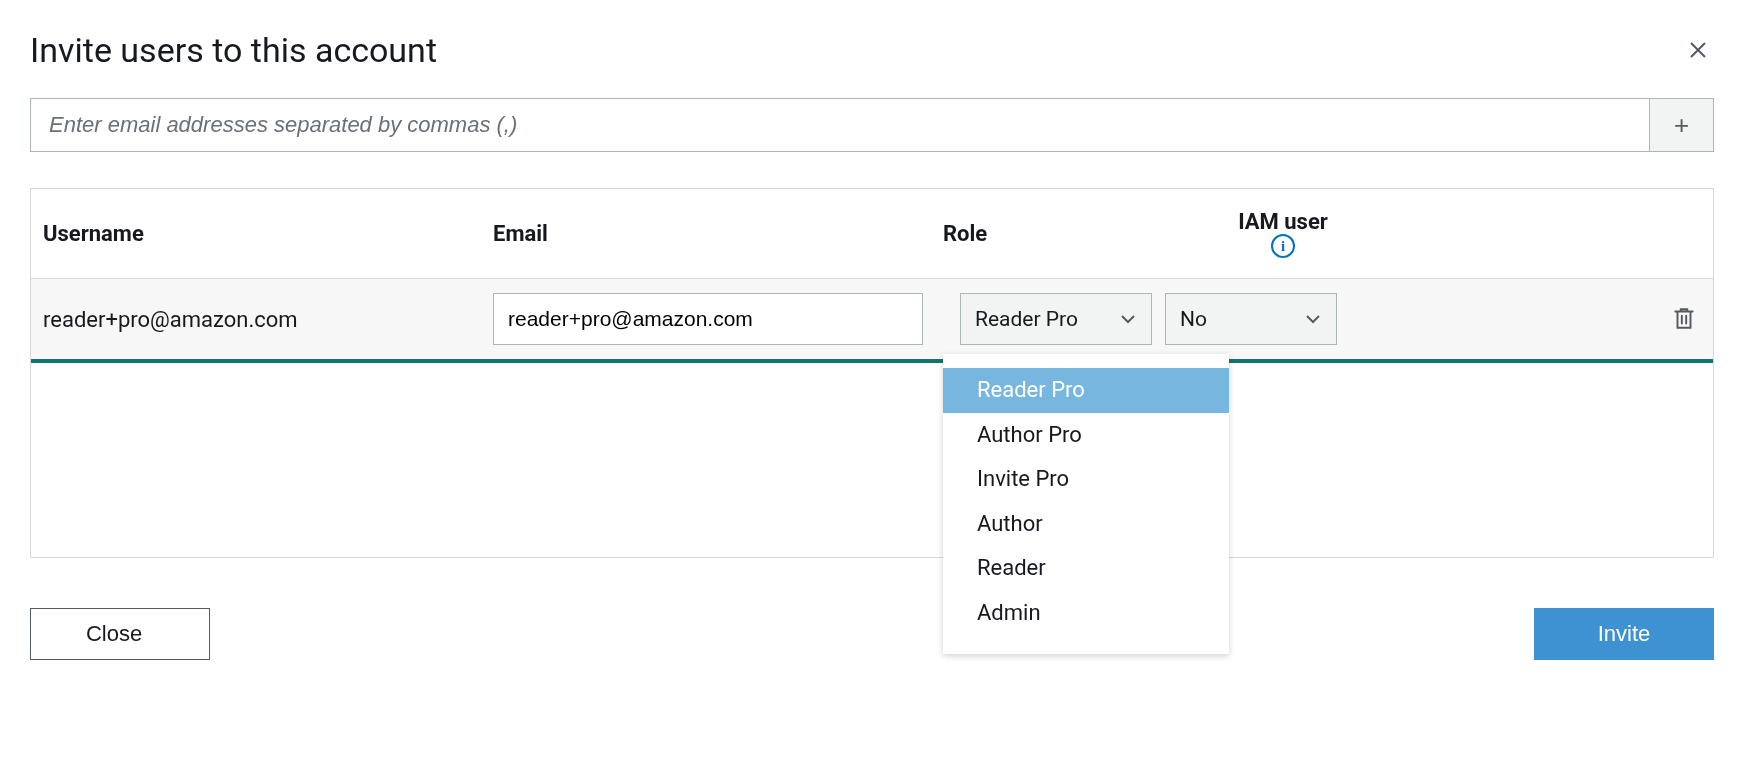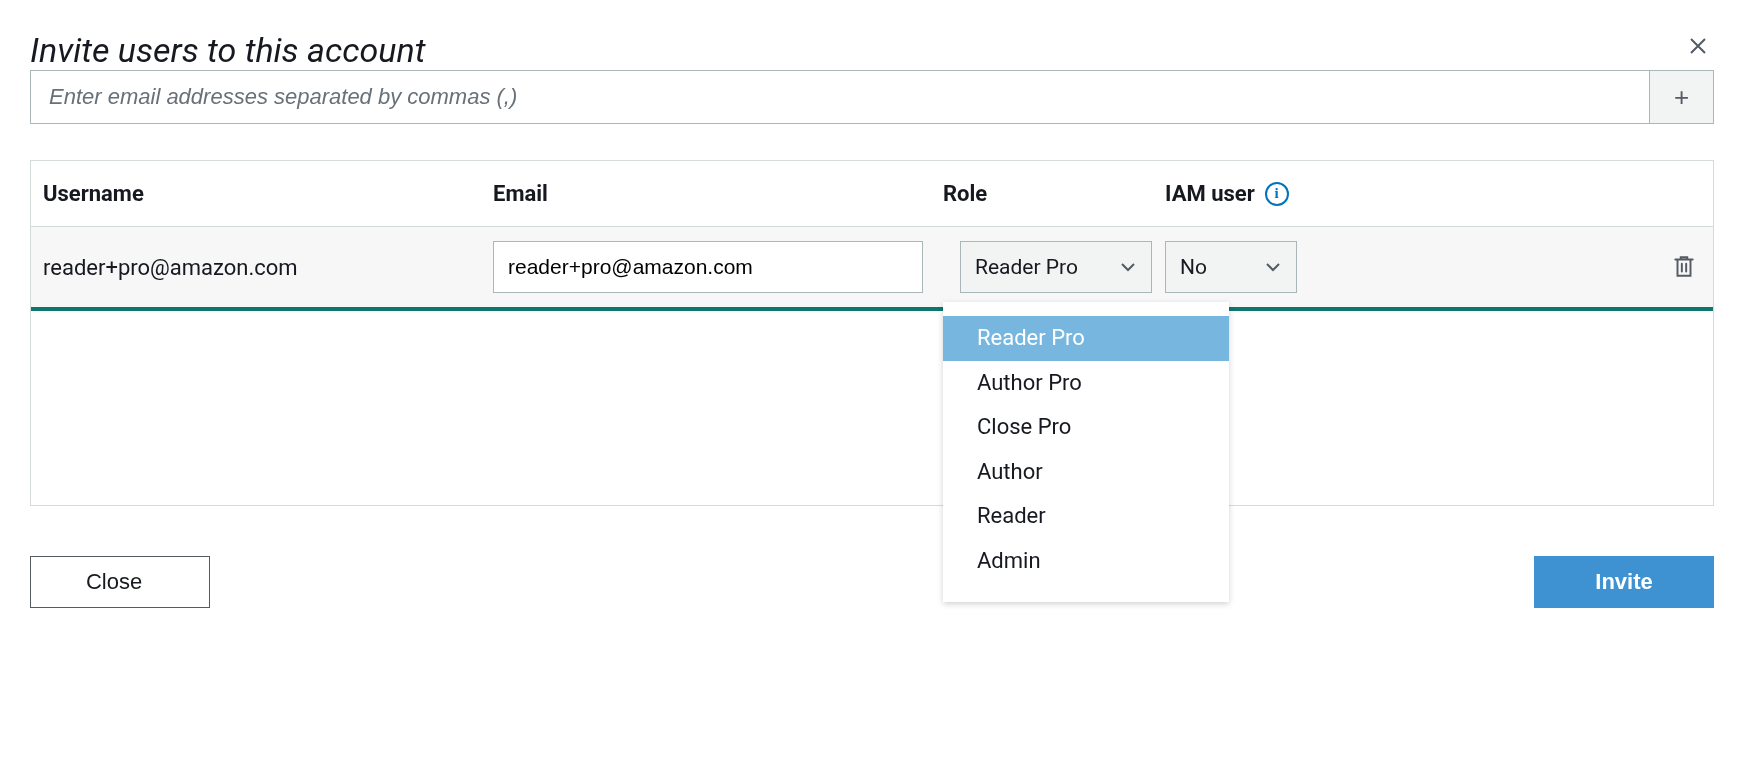--- a/index.html
+++ b/index.html
@@ -10,22 +10,22 @@
   body {
     font-family: -apple-system, BlinkMacSystemFont, "Segoe UI", Roboto, "Helvetica Neue", Arial, sans-serif;
     background: #ffffff;
     color: #16191f;
     padding: 30px;
     width: 1744px;
   }
   .header-row {
     display: flex;
     justify-content: space-between;
-    align-items: flex-start;
-    font-style: italic;
+    align-items: flex-end;
+    margin-bottom: 28px;
   }
   .dialog-title {
     font-size: 34px;
     font-weight: 400;
     color: #16191f;
   }
   .close-x {
     font-size: 22px;
     color: #545b64;
     cursor: pointer;
@@ -74,21 +74,21 @@
     align-items: center;
     padding: 20px 10px 20px 10px;
     border-bottom: 1px solid #d5dbdb;
     font-size: 22px;
     font-weight: 700;
     color: #16191f;
   }
   .col-username { width: 452px; padding-left: 2px; }
   .col-email    { width: 450px; }
   .col-role     { width: 222px; }
-  .col-iam      { width: 236px; display:flex; align-items:center; gap:10px;}
+  .col-iam      { width: 236px; display:flex; align-items:center; flex-direction:column;}
   .col-actions  { flex: 1; text-align: right; padding-right: 10px; }
 
   .info-icon {
     display: inline-flex;
     align-items: center;
     justify-content: center;
     width: 24px;
     height: 24px;
     border: 2px solid #0073bb;
     border-radius: 50%;
@@ -134,21 +134,21 @@
     background: #f2f3f3;
     display: flex;
     align-items: center;
     justify-content: space-between;
     padding: 0 14px;
     font-size: 21px;
     cursor: pointer;
     color: #16191f;
   }
   .select-role { width: 192px; }
-  .select-iam  { width: 132px; }
+  .select-iam  { width: 172px; }
 
   .chevron {
     width: 18px;
     height: 18px;
   }
   .chevron svg { display:block; }
 
   .dropdown {
     position: absolute;
     top: 61px;
@@ -191,21 +191,21 @@
     background: #ffffff;
     cursor: pointer;
     color: #16191f;
   }
   .btn-close { min-width: 180px; padding-left: 24px; }
   .btn-primary {
     background: #3f92d2;
     border-color: #3f92d2;
     color: #ffffff;
     min-width: 180px;
-    font-weight: 700;
+    font-weight: 400;
   }
 </style>
 </head>
 <body>
 
 <div class="header-row">
   <h1 class="dialog-title">Invite users to this account</h1>
   <div class="close-x">
     <svg width="20" height="20" viewBox="0 0 20 20">
         <path d="M3 3 L17 17 M17 3 L3 17" stroke="#545b64" stroke-width="2" fill="none"></path>
@@ -243,21 +243,21 @@
           <span>Reader Pro</span>
           <span class="chevron">
             <svg width="18" height="18" viewBox="0 0 18 18">
                 <path d="M3 6 L9 12 L15 6" stroke="#545b64" stroke-width="2" fill="none"></path>
               </svg>
           </span>
         </div>
         <div class="dropdown" id="role-dropdown">
             <div class="dropdown-item selected">Reader Pro</div>
             <div class="dropdown-item">Author Pro</div>
-            <div class="dropdown-item">Close Pro</div>
+            <div class="dropdown-item">Invite Pro</div>
             <div class="dropdown-item">Author</div>
             <div class="dropdown-item">Reader</div>
             <div class="dropdown-item">Admin</div>
           </div>
       </div>
       <div class="data-iam">
         <div class="select-box select-iam">
           <span>No</span>
           <span class="chevron">
             <svg width="18" height="18" viewBox="0 0 18 18">

